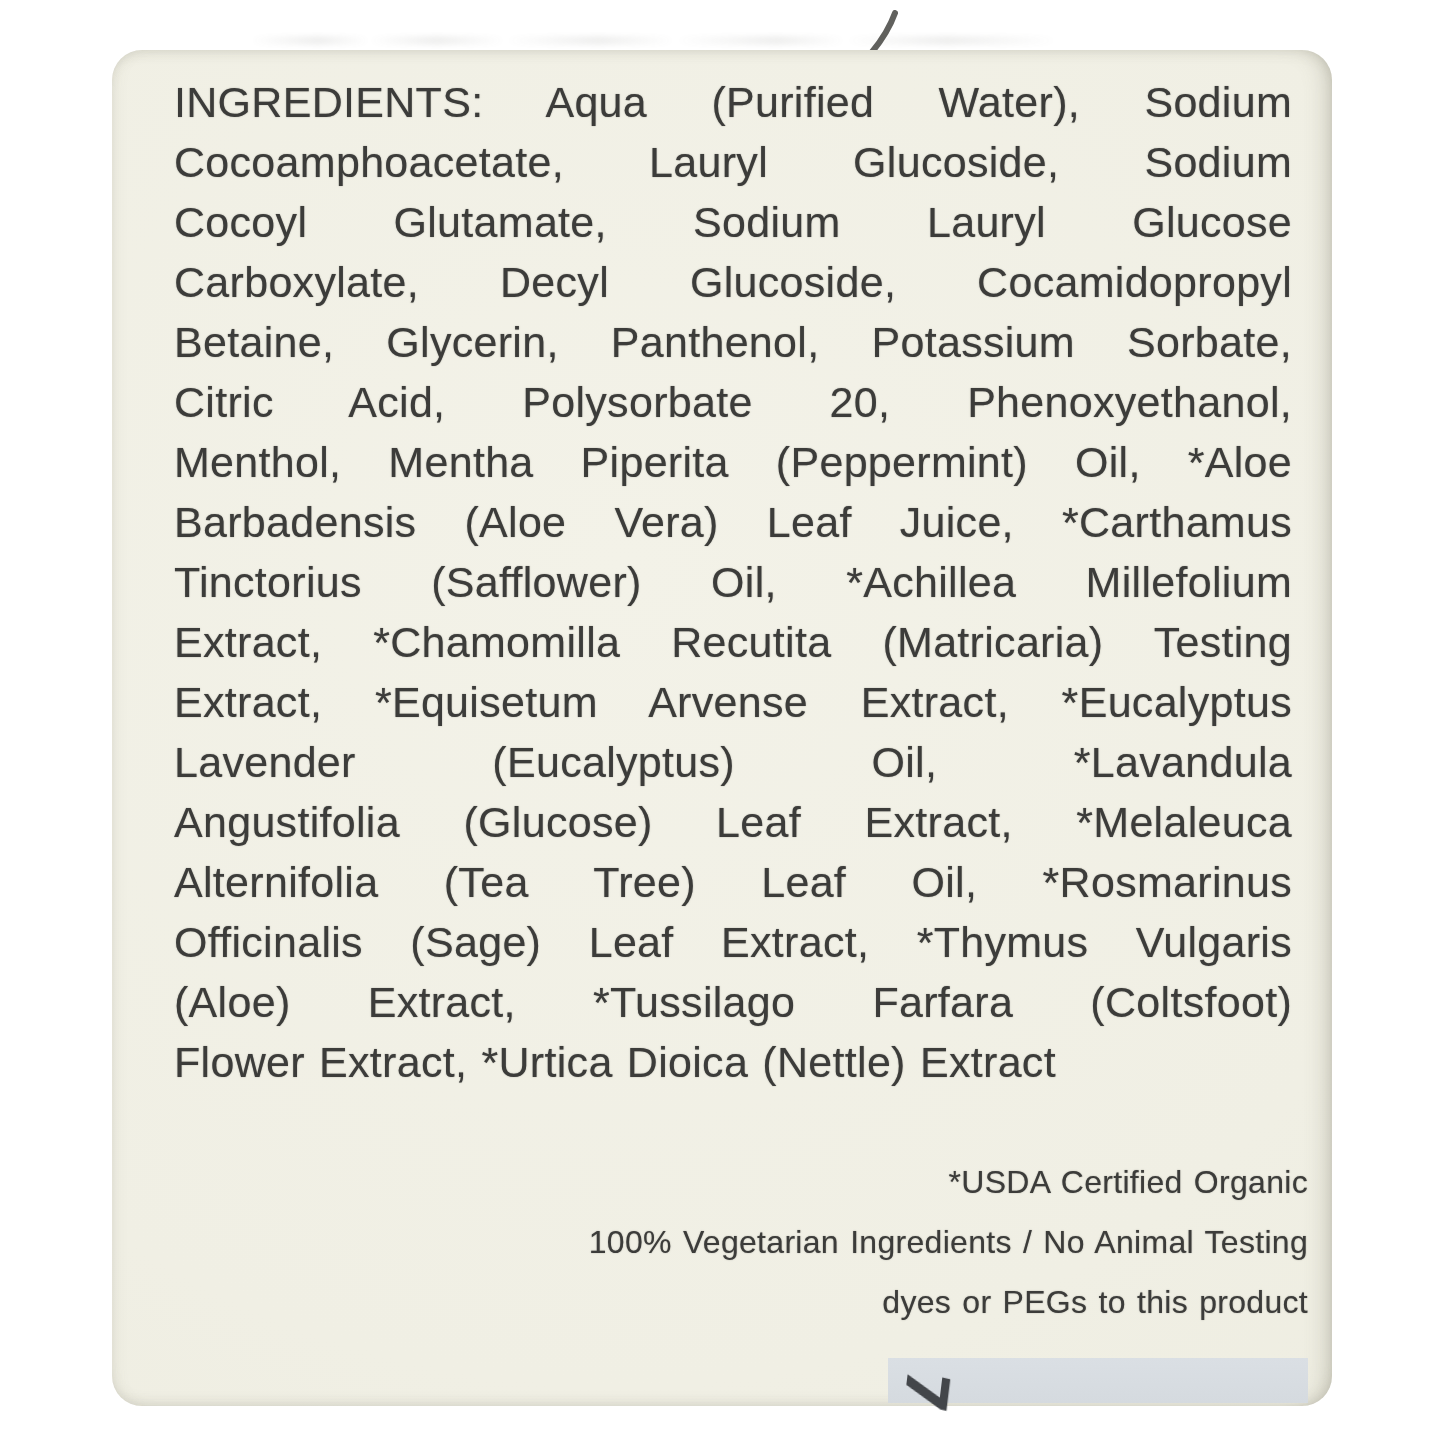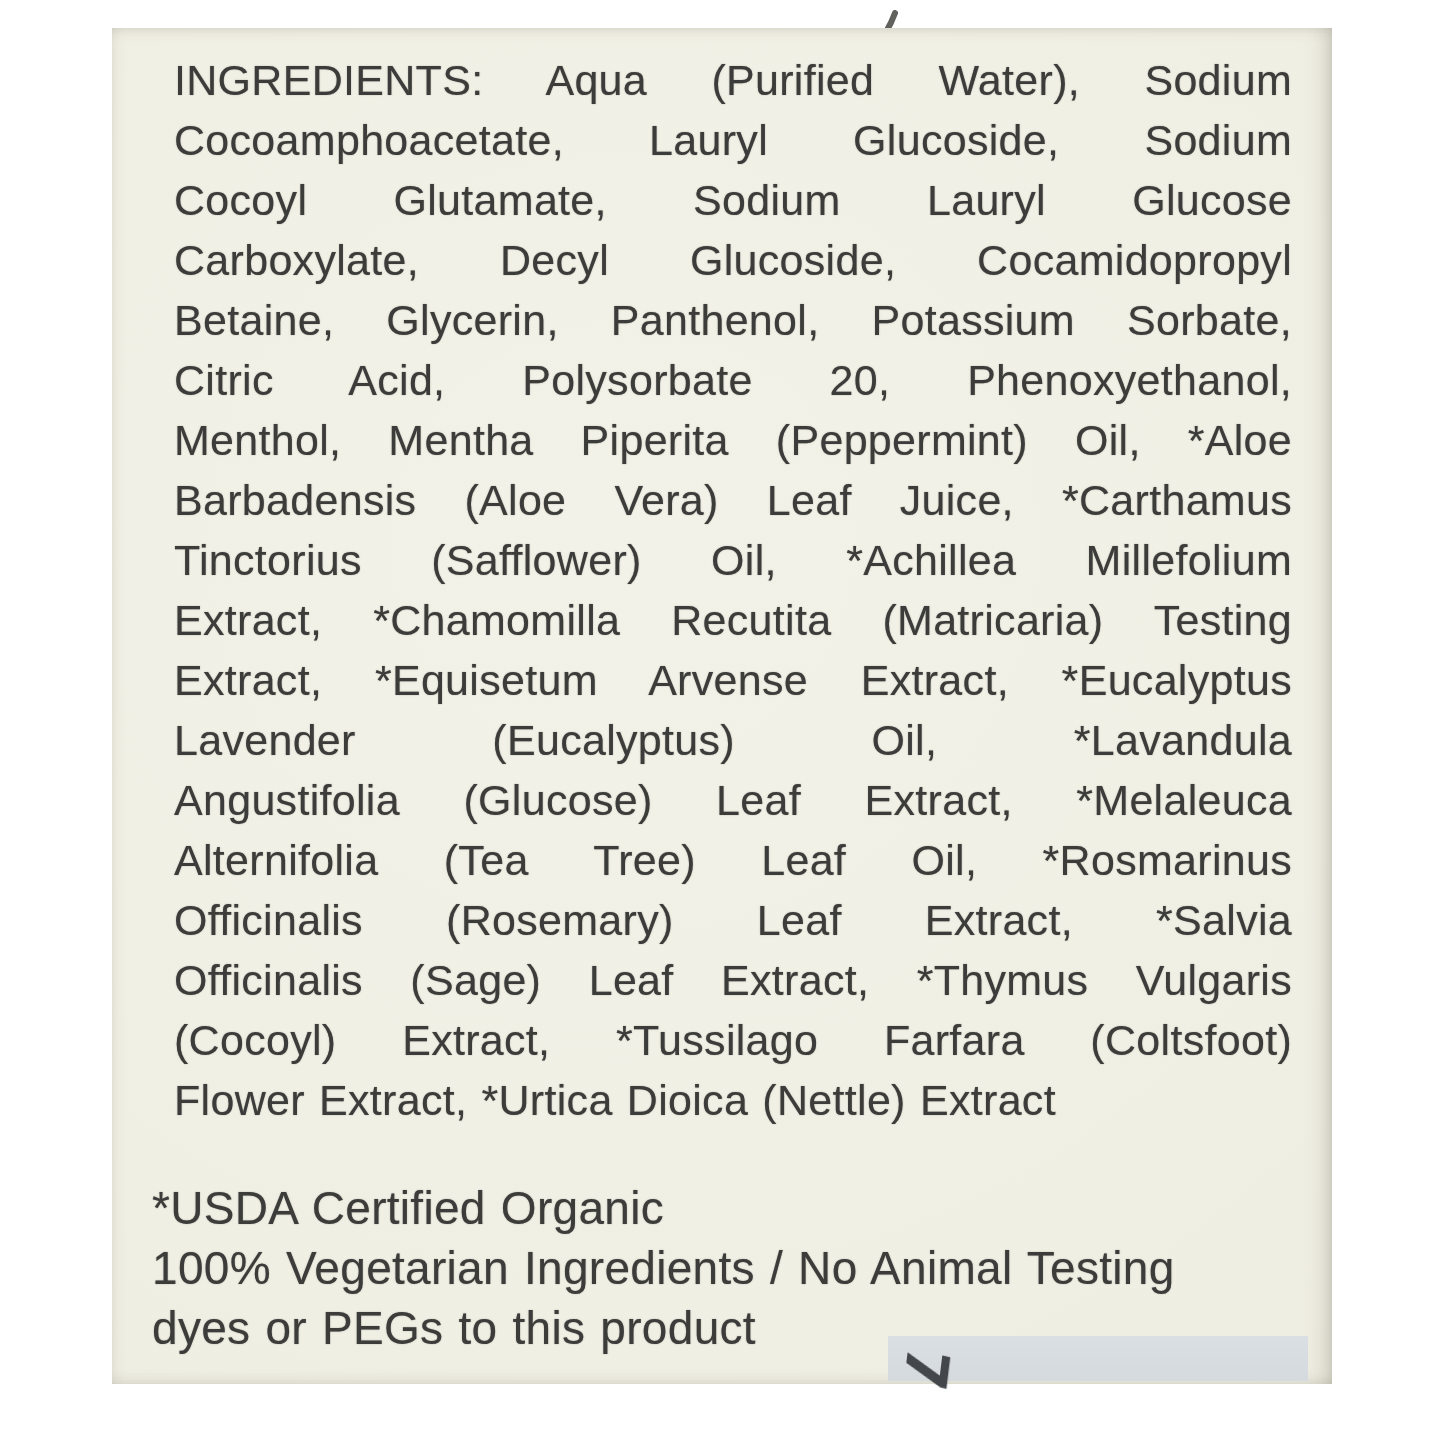--- a/index.html
+++ b/index.html
@@ -30,28 +30,29 @@
   }
   .top-slash {
     position: absolute;
     left: 868px; top: 10px;
     filter: blur(0.6px);
     opacity: 0.8;
   }
 
   .label {
     position: absolute;
-    left: 112px; top: 28px;
+    left: 112px; top: 50px;
     width: 1220px; height: 1356px;
     background: radial-gradient(130% 110% at 42% 38%, #f3f2e8 0%, #f0efe4 55%, #ecebde 100%);
     box-shadow:
       inset -16px 0 26px -16px rgba(110, 108, 92, 0.45),
       inset 10px 0 20px -16px rgba(110, 108, 92, 0.25),
       inset 0 -8px 18px -12px rgba(110, 108, 92, 0.28),
       inset 0 10px 16px -12px rgba(110, 108, 92, 0.22);
+    border-radius: 30px;
   }
 
   .ingredients {
     position: absolute;
     left: 62px; top: 22px;
     width: 1118px;
     color: #3c3c3a;
     font-size: 43px;
     line-height: 60px;
     letter-spacing: 0.3px;
@@ -68,27 +69,26 @@
   .iline.flush {
     text-align: left;
     text-align-last: left;
   }
 
   .footnotes {
     position: absolute;
     left: 40px; top: 1102px;
     width: 1156px;
     color: #3c3c3a;
-    font-size: 46px;
+    font-size: 32px;
     line-height: 60px;
     letter-spacing: 0.3px;
     word-spacing: 2px;
-    text-align: left;
+    text-align: right;
     text-shadow: 0 0 1.3px rgba(72, 72, 68, 0.55);
-    margin-top: 48px;
   }
   .fline { height: 60px; }
 
   .sticker {
     position: absolute;
     left: 776px; top: 1308px;
     width: 420px; height: 45px;
     background: linear-gradient(180deg, #dadfe4 0%, #d5dadf 100%);
   }
   .sticker .mark {
@@ -125,23 +125,22 @@
       <div class="iline">Betaine, Glycerin, Panthenol, Potassium Sorbate,</div>
       <div class="iline">Citric Acid, Polysorbate 20, Phenoxyethanol,</div>
       <div class="iline">Menthol, Mentha Piperita (Peppermint) Oil, *Aloe</div>
       <div class="iline">Barbadensis (Aloe Vera) Leaf Juice, *Carthamus</div>
       <div class="iline">Tinctorius (Safflower) Oil, *Achillea Millefolium</div>
       <div class="iline">Extract, *Chamomilla Recutita (Matricaria) Testing</div>
       <div class="iline">Extract, *Equisetum Arvense Extract, *Eucalyptus</div>
       <div class="iline">Lavender (Eucalyptus) Oil, *Lavandula</div>
       <div class="iline">Angustifolia (Glucose) Leaf Extract, *Melaleuca</div>
       <div class="iline">Alternifolia (Tea Tree) Leaf Oil, *Rosmarinus</div>
-      <div class="iline">Officinalis (Rosemary) Leaf Extract, *Salvia</div>
       <div class="iline">Officinalis (Sage) Leaf Extract, *Thymus Vulgaris</div>
-      <div class="iline">(Cocoyl) Extract, *Tussilago Farfara (Coltsfoot)</div>
+      <div class="iline">(Aloe) Extract, *Tussilago Farfara (Coltsfoot)</div>
       <div class="iline flush">Flower Extract, *Urtica Dioica (Nettle) Extract</div>
     </div>
 
     <div class="footnotes">
       <div class="fline">*USDA Certified Organic</div>
       <div class="fline">100% Vegetarian Ingredients / No Animal Testing</div>
       <div class="fline">dyes or PEGs to this product</div>
     </div>
 
     <div class="sticker">

